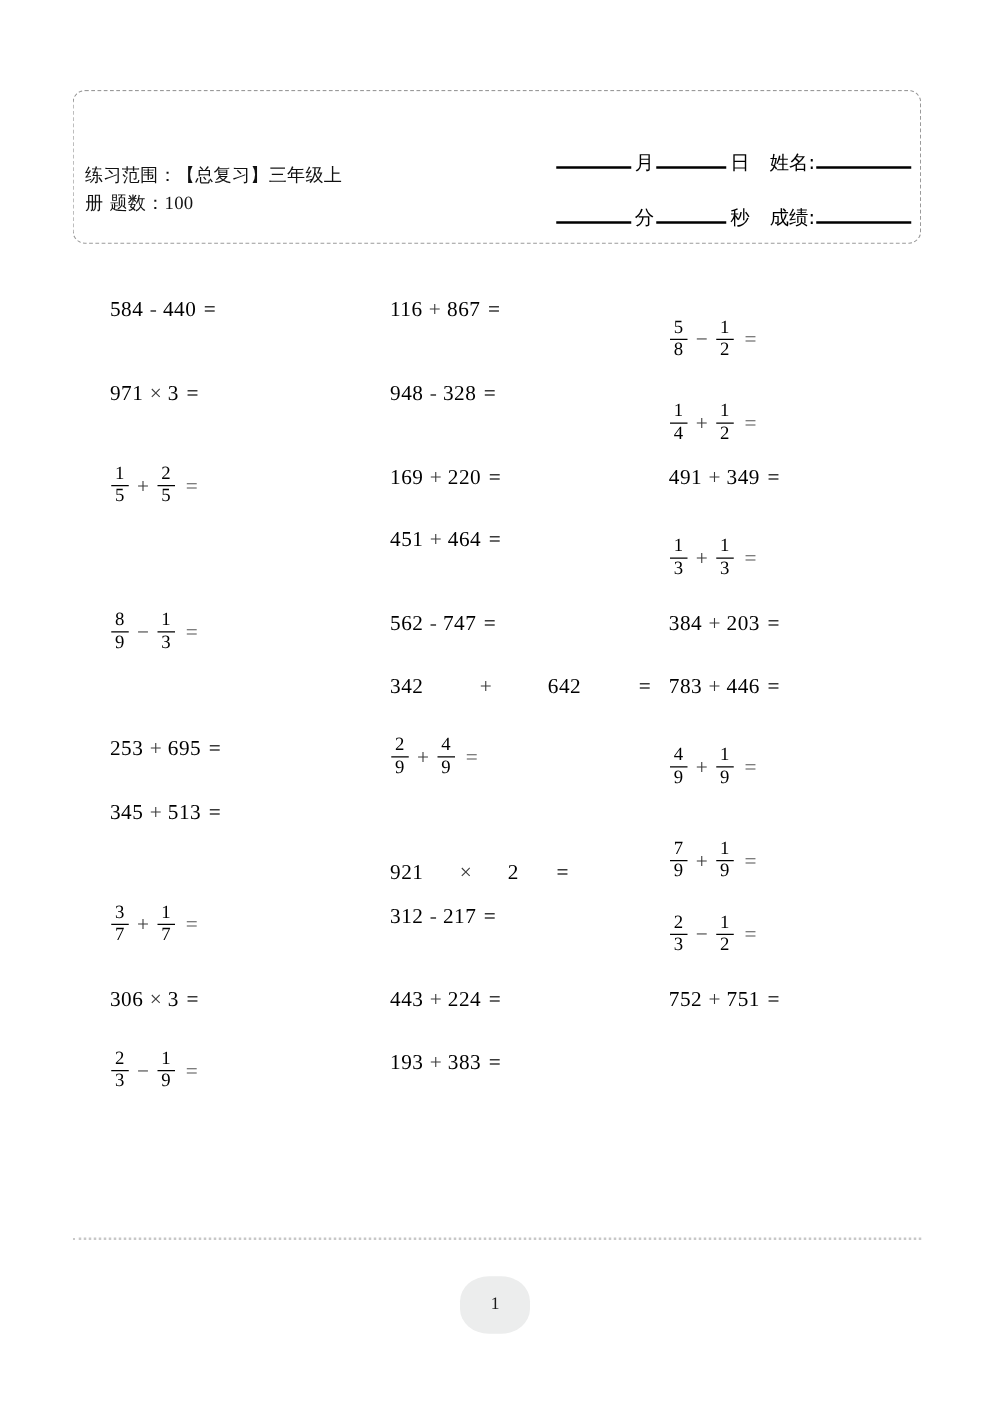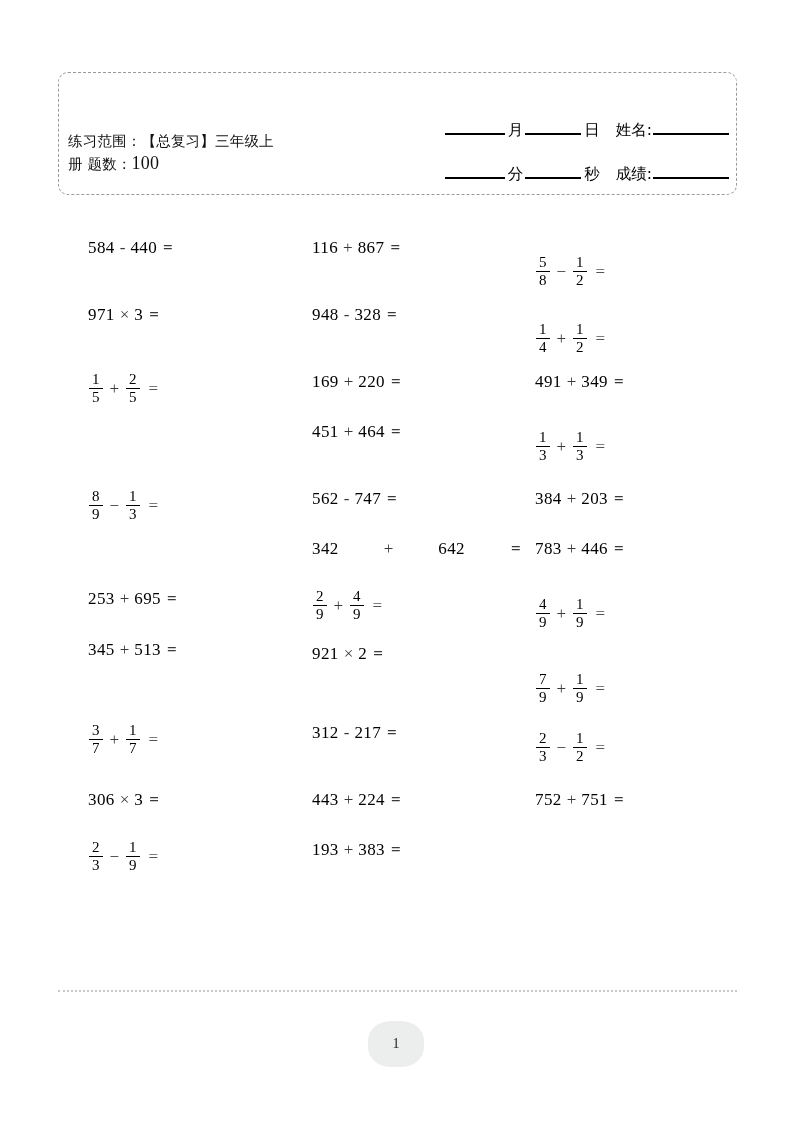--- a/index.html
+++ b/index.html
@@ -33,21 +33,21 @@
     top: 57px;
     width: 280px;
     font-family: "DejaVu Sans", "Liberation Sans", sans-serif;
     font-size: 14.5px;
     line-height: 22px;
     color: #111;
     letter-spacing: 0.2px;
   }
   .range-block .cnt-num {
     font-family: "Liberation Serif", serif;
-    font-size: 18px;
+    font-size: 15px;
   }
 
   .meta-rows {
     position: absolute;
     left: 338px;
     top: 22px;
     width: 332px;
   }
   .meta-row {
     display: flex;
@@ -297,21 +297,21 @@
           <span class="num">2</span>
           <span class="den">9</span>
         </span>
         <span class="op">+</span>
         <span class="frac">
           <span class="num">4</span>
           <span class="den">9</span>
         </span>
         <span class="eq">=</span>
       </div>
-      <div class="problem" style="top: 644px;">
+      <div class="problem" style="top: 688px; gap: 24px;">
         <span class="tok">921</span>
         <span class="op">×</span>
         <span class="tok">2</span>
         <span class="eq">=</span>
       </div>
       <div class="problem" style="top: 723px;">
         <span class="tok">312</span>
         <span class="op">-</span>
         <span class="tok">217</span>
         <span class="eq">=</span>

